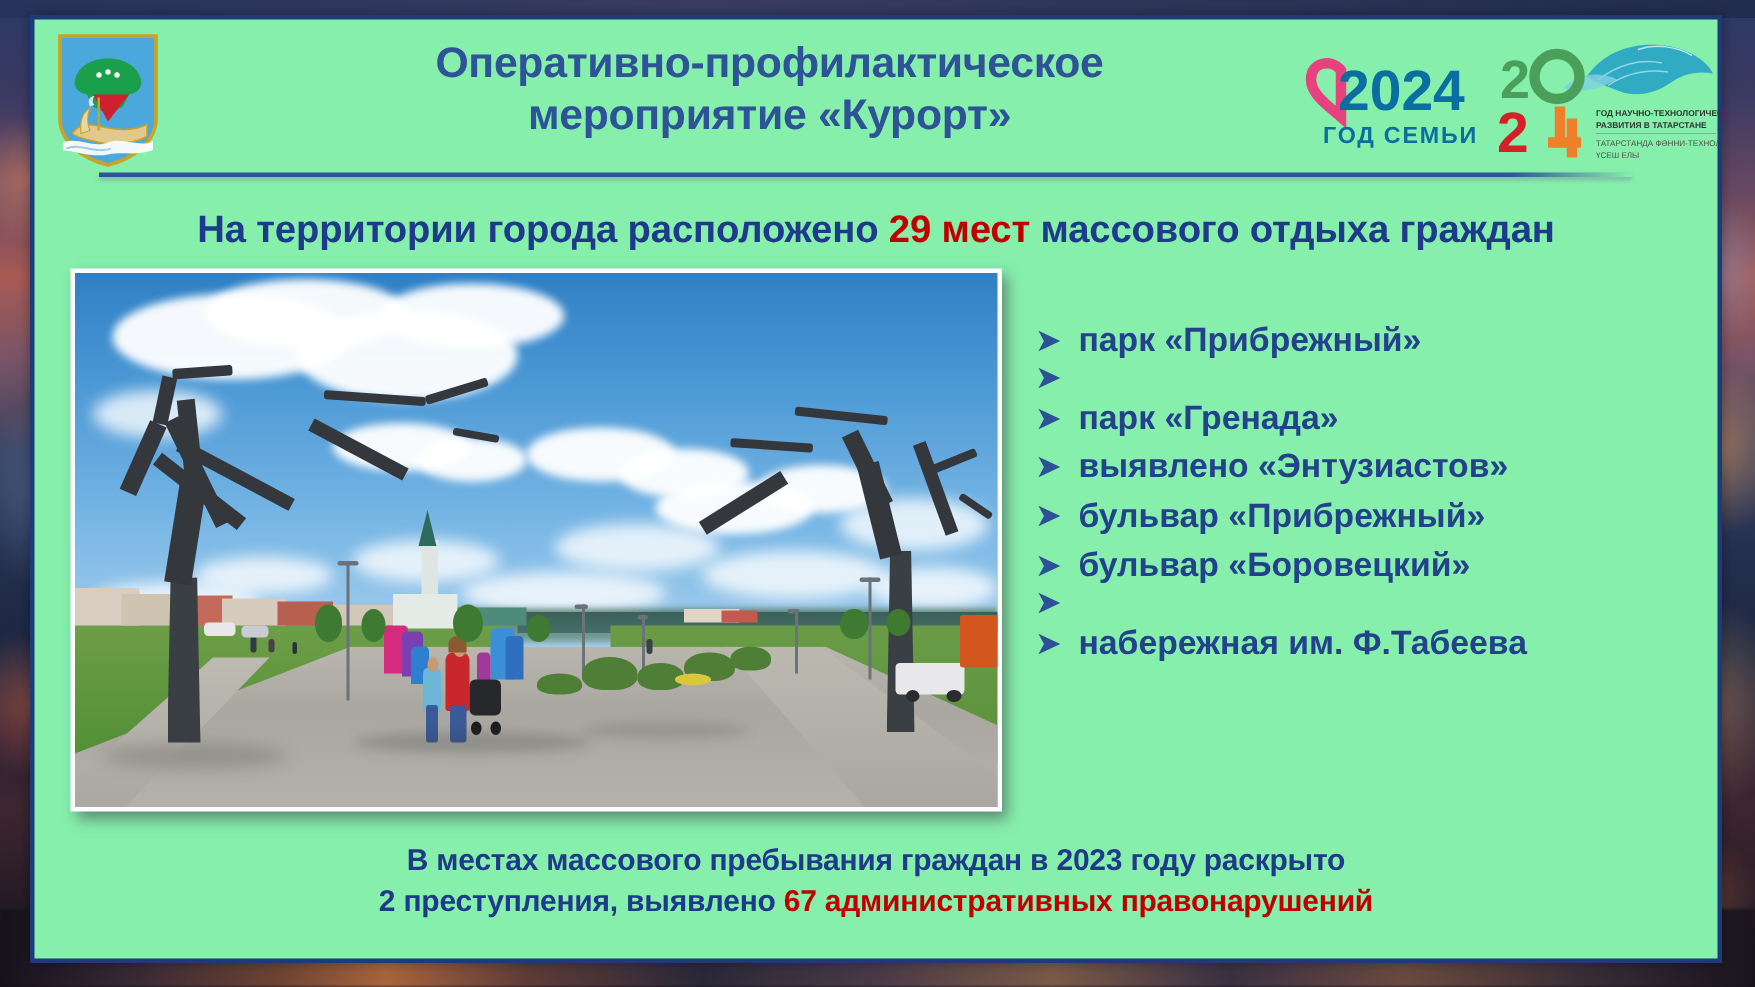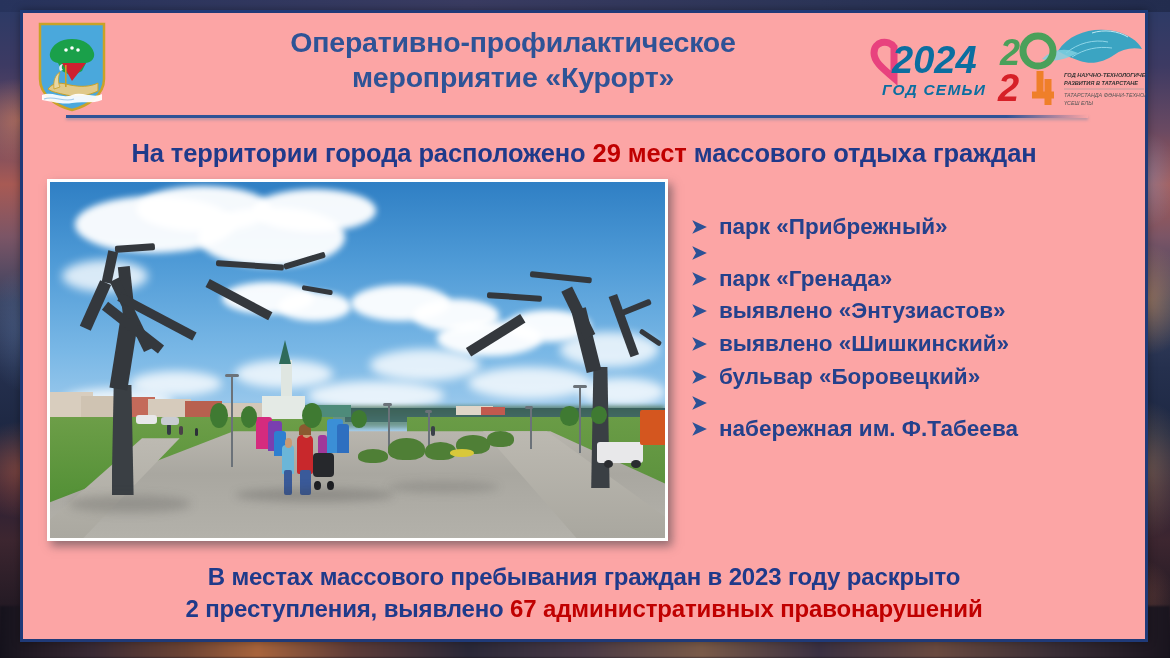--- a/index.html
+++ b/index.html
@@ -56,21 +56,21 @@
     position: absolute;
     left: 0; right: 0; top: 0; height: 12px;
     background: linear-gradient(90deg, #27335c, #3a3c62 40%, #2c3558 70%, #222c4e);
   }
 
   
   .panel {
     position: absolute;
     left: 20px; top: 10px;
     width: 1128px; height: 632px;
-    background: #fca5a5;
+    background: #86efac;
     border: 3px solid #1f3a78;
     box-sizing: border-box;
     box-shadow: 0 0 8px rgba(0,0,0,.35);
   }
 
   
   .header {
     position: absolute;
     left: 0; top: 0; width: 100%; height: 108px;
   }
@@ -88,21 +88,21 @@
   .title {
     font-size: 28.5px;
     font-weight: bold;
     color: #2e5396;
     line-height: 1.22;
     letter-spacing: -0.2px;
   }
   .logo-block {
     position: absolute;
     left: 845px; top: 8px;
-    width: 275px; height: 96px; font-style: italic;
+    width: 275px; height: 96px;
   }
   .header-rule {
     position: absolute;
     left: 43px; top: 102px;
     width: 1022px; height: 3px;
     background: linear-gradient(90deg, #2e5396 0%, #2e5396 92%, rgba(46,83,150,0) 100%);
     box-shadow: 0 2px 3px rgba(120,130,160,.55);
   }
 
   
@@ -257,21 +257,21 @@
     line-height: 1;
     transform: translateY(-1px);
   }
 
   
   .footer {
     position: absolute;
     left: 0; top: 548px;
     width: 100%;
     text-align: center;
-    font-size: 24px;
+    font-size: 20px;
     font-weight: bold;
     color: #1f3a8a;
     line-height: 1.34;
     letter-spacing: -0.15px;
     white-space: nowrap;
   }
   .ft-red { color: #c00000; }
 
   
   .logo-2024 { position: absolute; left: 0; top: 10px; }
@@ -504,21 +504,21 @@
       <div class="list-item">
         <span class="bullet">➤</span>
         <span>парк «Гренада»</span>
       </div>
       <div class="list-item">
         <span class="bullet">➤</span>
         <span>выявлено «Энтузиастов»</span>
       </div>
       <div class="list-item">
         <span class="bullet">➤</span>
-        <span>выявлено «Шишкинский»</span>
+        <span>бульвар «Прибрежный»</span>
       </div>
       <div class="list-item">
         <span class="bullet">➤</span>
         <span>бульвар «Боровецкий»</span>
       </div>
       <div class="list-item">
         <span class="bullet">➤</span>
       </div>
       <div class="list-item">
         <span class="bullet">➤</span>

